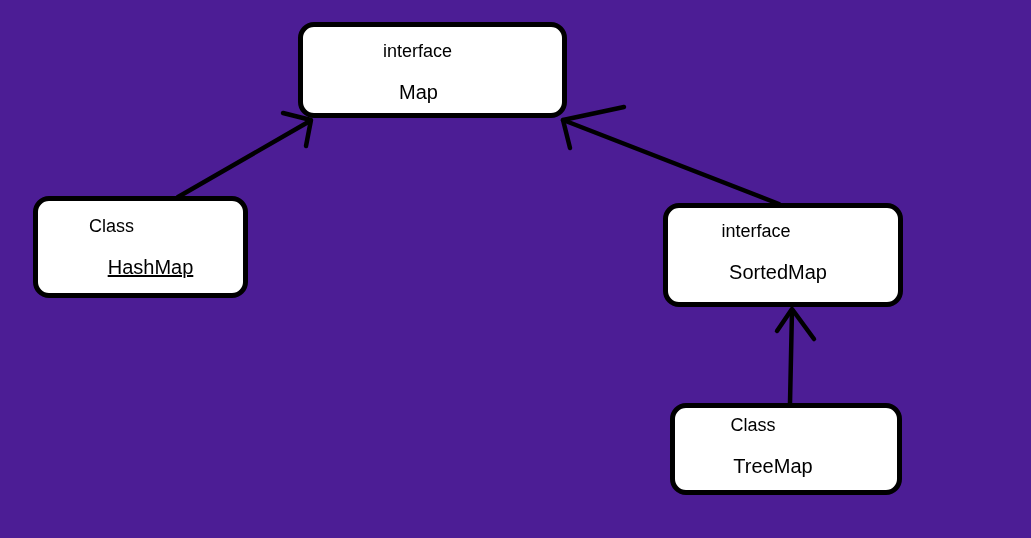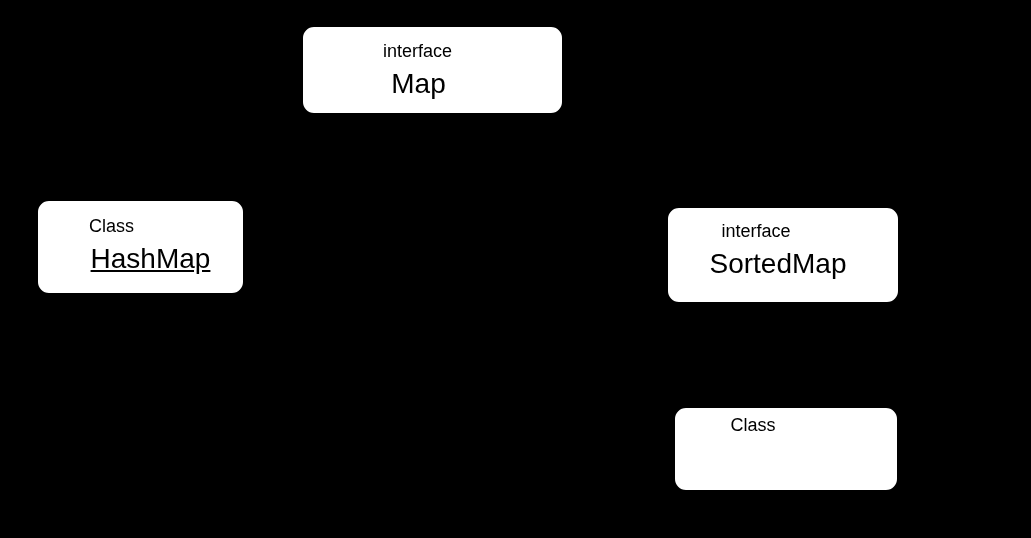--- a/index.html
+++ b/index.html
@@ -4,21 +4,21 @@
 <style>
   html, body {
     margin: 0;
     padding: 0;
     background: #ffffff;
   }
   .canvas {
     position: relative;
     width: 1031px;
     height: 538px;
-    background: #000000;
+    background: #4c1d95;
     overflow: hidden;
     font-family: "Liberation Sans", sans-serif;
     color: #000000;
   }
   .edges-layer {
     position: absolute;
     left: 0;
     top: 0;
     width: 1031px;
     height: 538px;
@@ -37,23 +37,23 @@
     border: 5px solid #000000;
     border-radius: 16px;
     text-align: center;
   }
   .node .kind {
     font-size: 18px;
     line-height: 22px;
     white-space: nowrap;
   }
   .node .name {
-    font-size: 28px;
+    font-size: 20px;
     line-height: 36px;
-    margin-top: 4px;
+    margin-top: 12px;
     white-space: nowrap;
   }
   
   .node-map       { left: 298px; top: 22px;  width: 269px; height: 96px;  padding-top: 13px; }
   .node-hashmap   { left: 33px;  top: 196px; width: 215px; height: 102px; padding-top: 14px; }
   .node-sortedmap { left: 663px; top: 203px; width: 240px; height: 104px; padding-top: 12px; }
   .node-treemap   { left: 670px; top: 403px; width: 232px; height: 92px;  padding-top: 6px;  }
   
   .node-map .kind        { transform: translateX(-15px); }
   .node-map .name        { transform: translateX(-14px); }
@@ -91,15 +91,16 @@
     <div class="name">HashMap</div>
   </div>
 
   <div class="node node-sortedmap">
     <div class="kind">interface</div>
     <div class="name">SortedMap</div>
   </div>
 
   <div class="node node-treemap">
     <div class="kind">Class</div>
+    <div class="name">TreeMap</div>
   </div>
 
 </div>
 
 </body></html>

